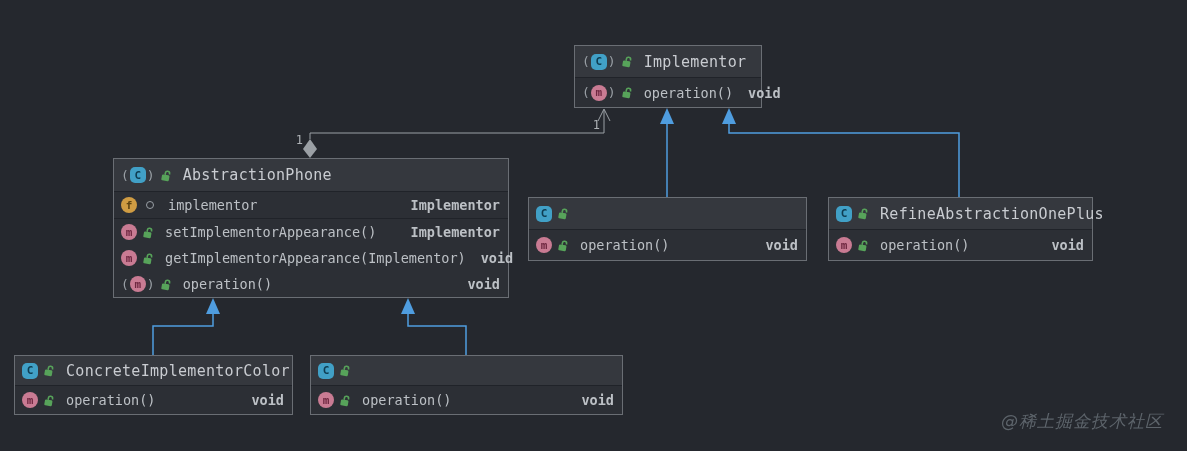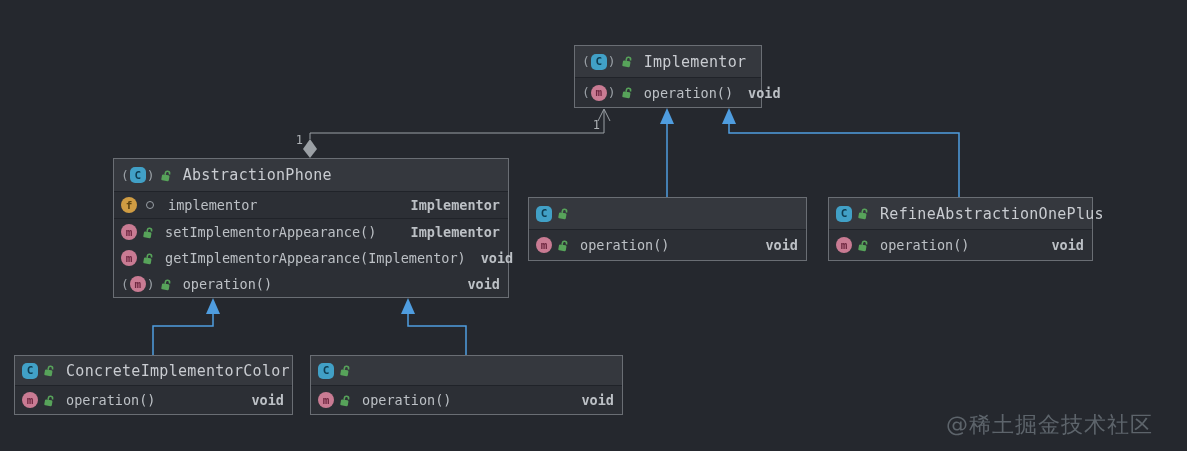--- a/index.html
+++ b/index.html
@@ -26,22 +26,22 @@
   .uml-row .type{margin-left:auto;padding-left:10px;font-weight:bold;}
   .badge{display:inline-flex;align-items:center;justify-content:center;width:16px;height:16px;
     border-radius:50%;font-size:11px;font-weight:bold;flex:0 0 auto;}
   .badge.cls{background:var(--icon_class_bg);color:var(--icon_class_letter);border-radius:5px;}
   .badge.mtd{background:var(--icon_method_bg);color:var(--icon_method_letter);}
   .badge.fld{background:var(--icon_field_bg);color:var(--icon_field_letter);}
   .paren{color:var(--icon_paren);font-size:13px;flex:0 0 auto;}
   .abstract-wrap{display:inline-flex;align-items:center;gap:1px;flex:0 0 auto;}
   .lock{flex:0 0 auto;transform:rotate(10deg);}
   .vis-circle{width:8px;height:8px;border:1.5px solid var(--icon_paren);border-radius:50%;flex:0 0 auto;margin:0 4px;}
-  .watermark{position:absolute;right:34px;top:410px;color:var(--watermark);
-    font-size:22px;font-family:"DejaVu Sans","Liberation Sans",sans-serif;letter-spacing:1px;}
+  .watermark{position:absolute;right:24px;top:410px;color:var(--watermark);
+    font-size:17px;font-family:"DejaVu Sans","Liberation Sans",sans-serif;letter-spacing:1px;font-style:italic;}
   text.mult{font-size:12px;fill:var(--multiplicity_label);font-family:"DejaVu Sans Mono",monospace;}
 </style>
 </head>
 <body>
 
 <div class="canvas">
 
   <svg class="edges" width="1187" height="451">
      1 Implementor --&gt;
     <g>

